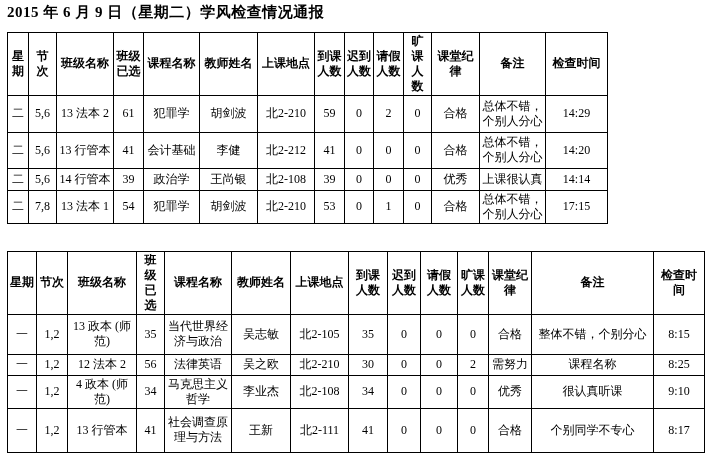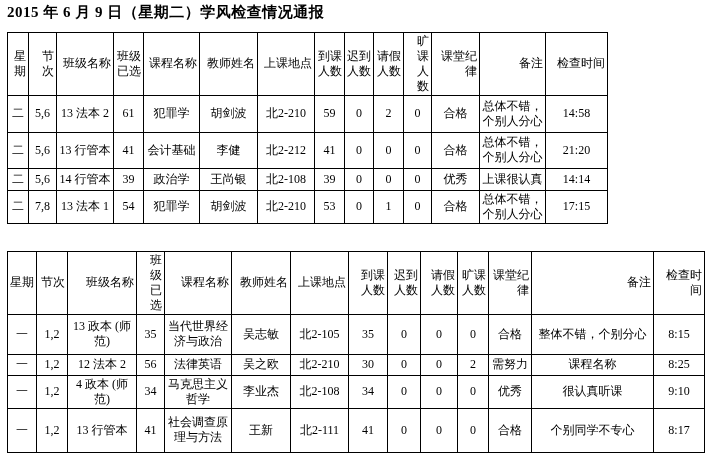--- a/index.html
+++ b/index.html
@@ -36,21 +36,21 @@
   table.t2 { width: 697px; }
   table.report th, table.report td {
     border: 1px solid #000000;
     text-align: center;
     vertical-align: middle;
     padding: 1px 2px;
     line-height: 1.25;
     overflow: hidden;
     word-break: break-all;
   }
-  table.report th { font-weight: normal; text-align: right; }
+  table.report th { font-weight: bold; }
   
   .t1 thead tr { height: 31px; }
   .t1 tbody tr:nth-child(1) { height: 37px; }
   .t1 tbody tr:nth-child(2) { height: 36px; }
   .t1 tbody tr:nth-child(3) { height: 22px; }
   .t1 tbody tr:nth-child(4) { height: 32px; }
   .t2 thead tr { height: 42px; }
   .t2 tbody tr:nth-child(1) { height: 40px; }
   .t2 tbody tr:nth-child(2) { height: 21px; }
   .t2 tbody tr:nth-child(3) { height: 33px; }
@@ -107,37 +107,37 @@
             <td>61</td>
             <td>犯罪学</td>
             <td>胡剑波</td>
             <td>北2-210</td>
             <td>59</td>
             <td>0</td>
             <td>2</td>
             <td>0</td>
             <td>合格</td>
             <td>总体不错，个别人分心</td>
-            <td>14:58</td>
+            <td>14:29</td>
           </tr>
           <tr>
             <td>二</td>
             <td>5,6</td>
             <td>13 行管本</td>
             <td>41</td>
             <td>会计基础</td>
             <td>李健</td>
             <td>北2-212</td>
             <td>41</td>
             <td>0</td>
             <td>0</td>
             <td>0</td>
             <td>合格</td>
             <td>总体不错，个别人分心</td>
-            <td>21:20</td>
+            <td>14:20</td>
           </tr>
           <tr>
             <td>二</td>
             <td>5,6</td>
             <td>14 行管本</td>
             <td>39</td>
             <td>政治学</td>
             <td>王尚银</td>
             <td>北2-108</td>
             <td>39</td>

